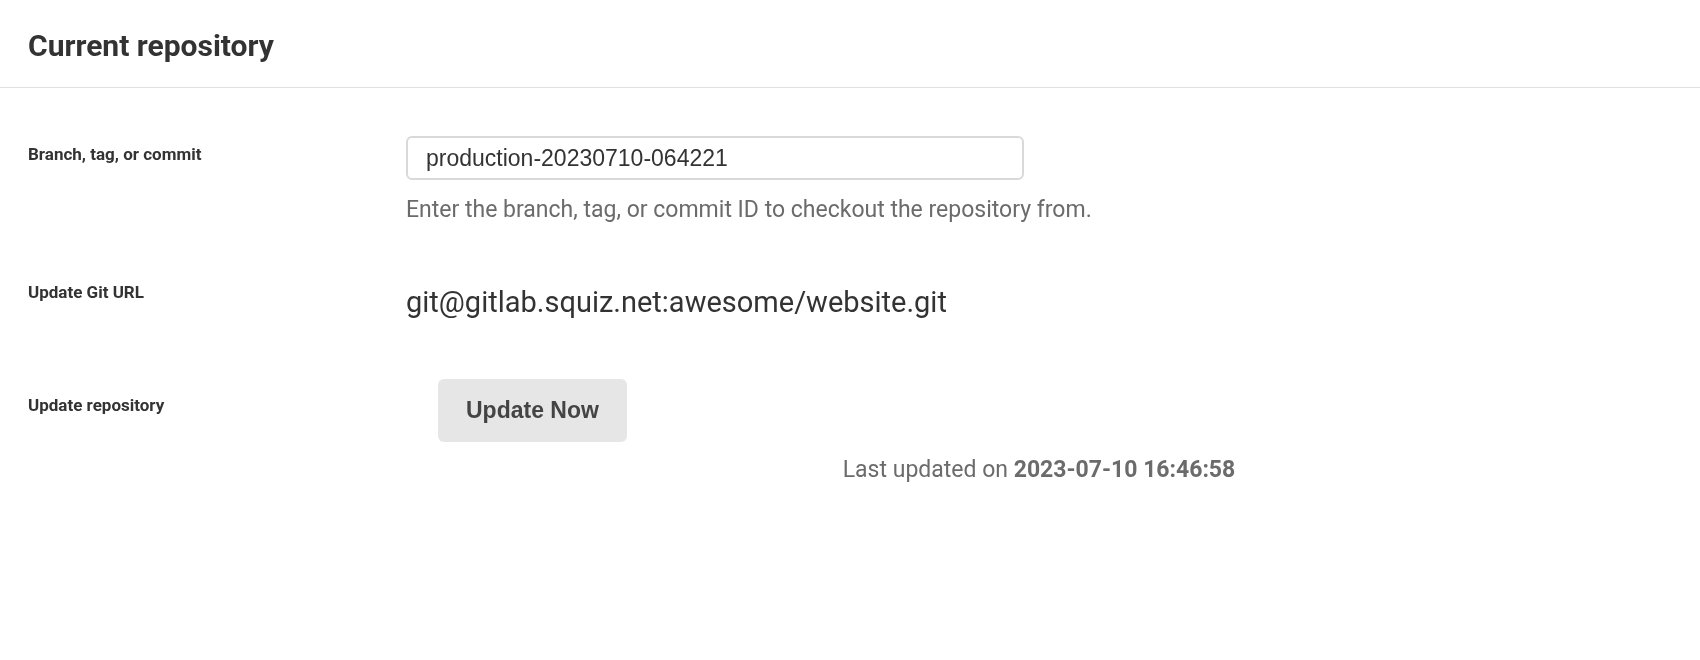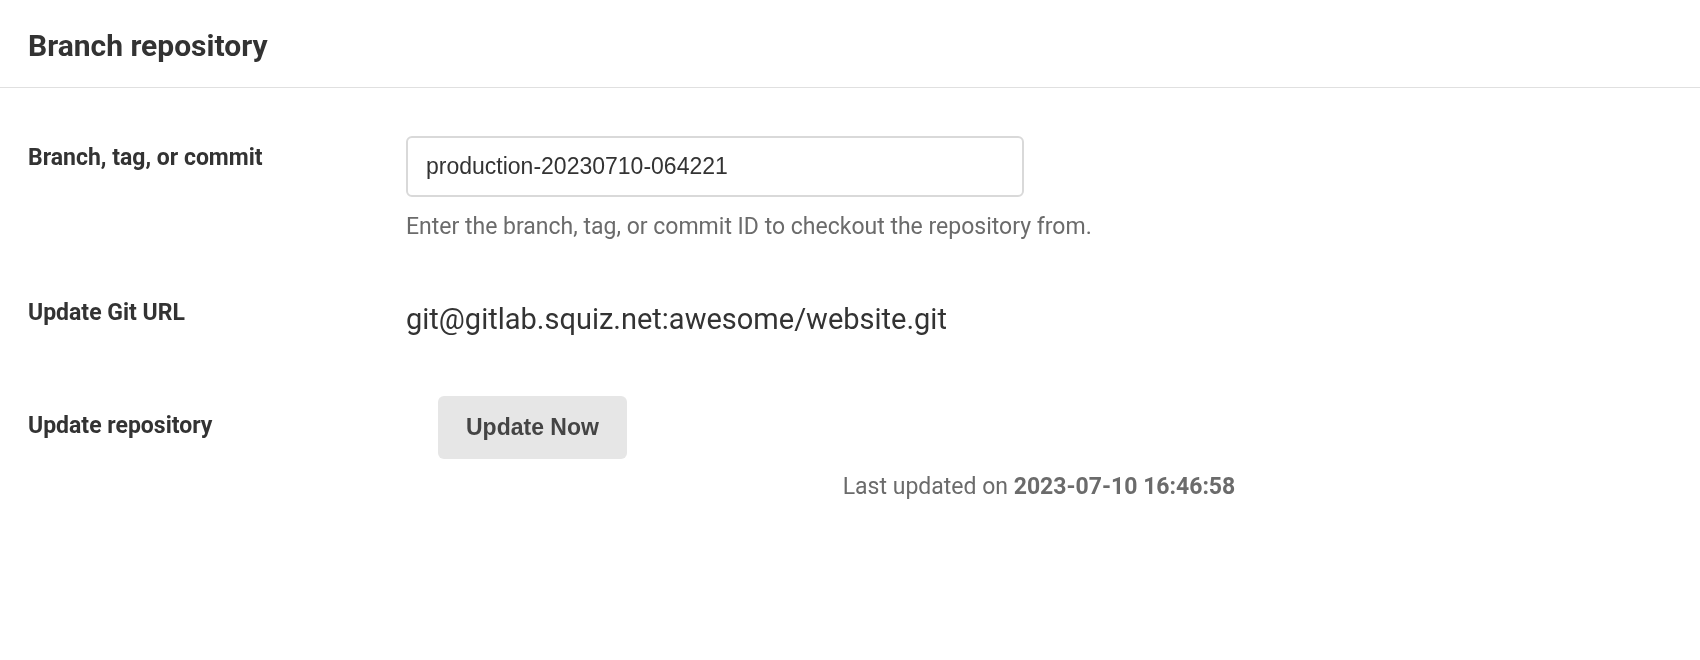--- a/index.html
+++ b/index.html
@@ -34,31 +34,31 @@
       padding-top: 48px;
     }
     .form-row {
       display: flex;
       align-items: flex-start;
       margin-bottom: 56px;
     }
     .form-label {
       width: 378px;
       flex-shrink: 0;
-      font-size: 23px;
+      font-size: 17px;
       font-weight: 700;
       color: #333;
       padding-top: 8px;
     }
     .form-content {
       flex: 1;
     }
     .text-input {
       width: 618px;
-      height: 61px;
+      height: 44px;
       padding: 0 18px;
       font-size: 23px;
       color: #333;
       border: 2px solid #d9d9d9;
       border-radius: 6px;
       background: #fff;
       outline: none;
     }
     .help-text {
       font-size: 23px;
@@ -97,21 +97,21 @@
       padding-top: 0;
     }
     .form-row.update .form-label {
       padding-top: 16px;
     }
   </style>
 </head>
 <body>
 
 <div class="container">
-  <h2 class="section-title">Branch repository</h2>
+  <h2 class="section-title">Current repository</h2>
   <hr class="divider">
 
   <div class="form-rows">
 
     <div class="form-row">
       <div class="form-label">Branch, tag, or commit</div>
       <div class="form-content">
         <input type="text" class="text-input" value="production-20230710-064221" style="">
         <div class="help-text">Enter the branch, tag, or commit ID to checkout the repository from.</div>
       </div>

